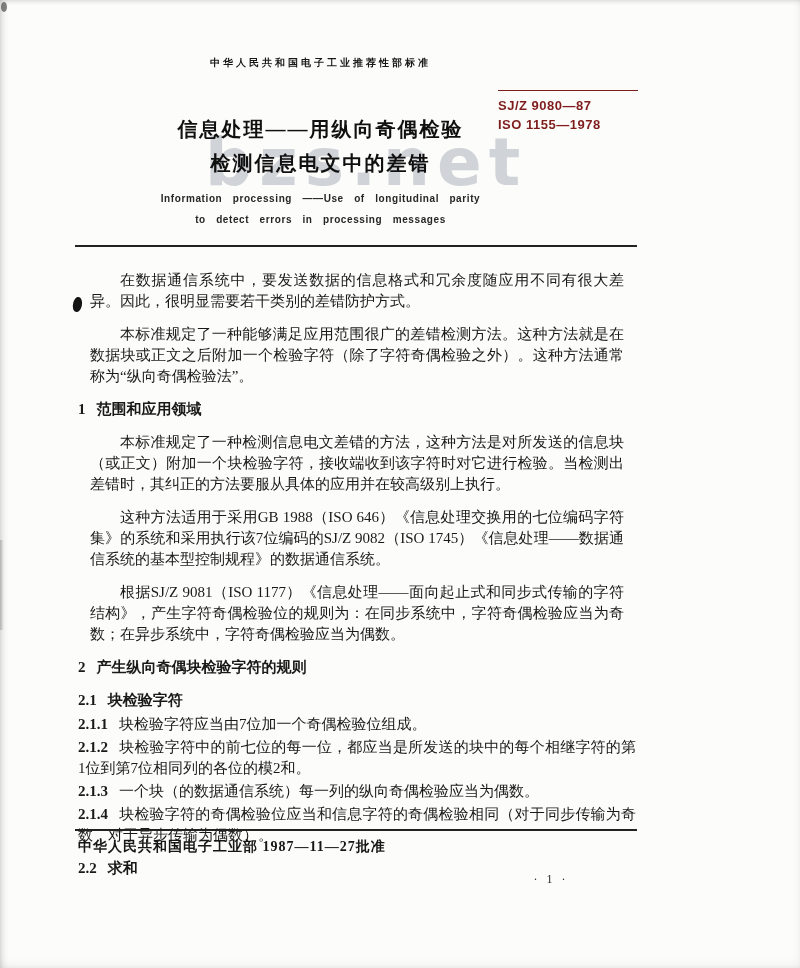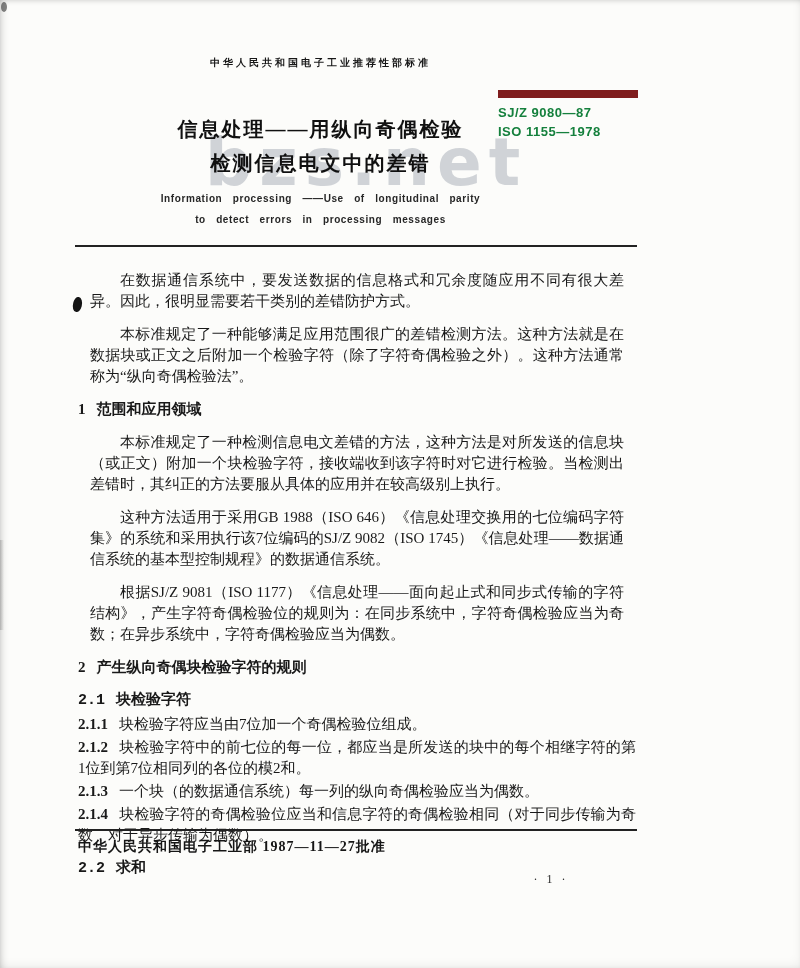--- a/index.html
+++ b/index.html
@@ -31,25 +31,25 @@
 
   
   .std-class {
     position:absolute; top:56px; left:78px; width:485px;
     text-align:center;
     font-size:10px; font-weight:bold; letter-spacing:3px;
     color:#171717;
   }
   .std-no {
     position:absolute; top:90px; left:498px; width:140px;
-    border-top:8px solid #7f1d1d;
+    border-top:1px solid #7f1d1d;
     padding-top:5px;
     font-family:"Liberation Sans","DejaVu Sans",sans-serif;
     font-size:13px; font-weight:bold; letter-spacing:0.5px;
-    line-height:19px; color:#15803d;
+    line-height:19px; color:#7f1d1d;
   }
   .doc-title {
     position:absolute; top:112px; left:78px; width:485px;
     text-align:center;
     font-size:20px; font-weight:bold; letter-spacing:2px;
     line-height:34px; color:#101010;
   }
   .doc-title-en {
     position:absolute; top:188px; left:58px; width:525px;
     text-align:center;
@@ -68,21 +68,21 @@
     position:absolute; top:258px; left:78px; width:558px;
     font-size:15px; line-height:21px;
     text-align:justify;
     color:#191919;
   }
   .content .h {
     font-weight:bold; margin:12px 0 5px 0; text-align:left;
   }
   .content .h:first-child { margin-top:0; }
   .content .sh {
-    font-weight:bold; margin:12px 0 3px 0; text-align:left;font-family:Liberation Mono, monospace;
+    font-weight:bold; margin:12px 0 3px 0; text-align:left;
   }
   .content .num { font-weight:bold; margin-right:11px; }
   .content .para { margin:12px; text-indent:2em; }
   .content .item { margin:2px 0; }
 
   
   .approval {
     position:absolute; top:838px; left:78px;
     font-size:14px; font-weight:bold; letter-spacing:1px;
     color:#161616;

